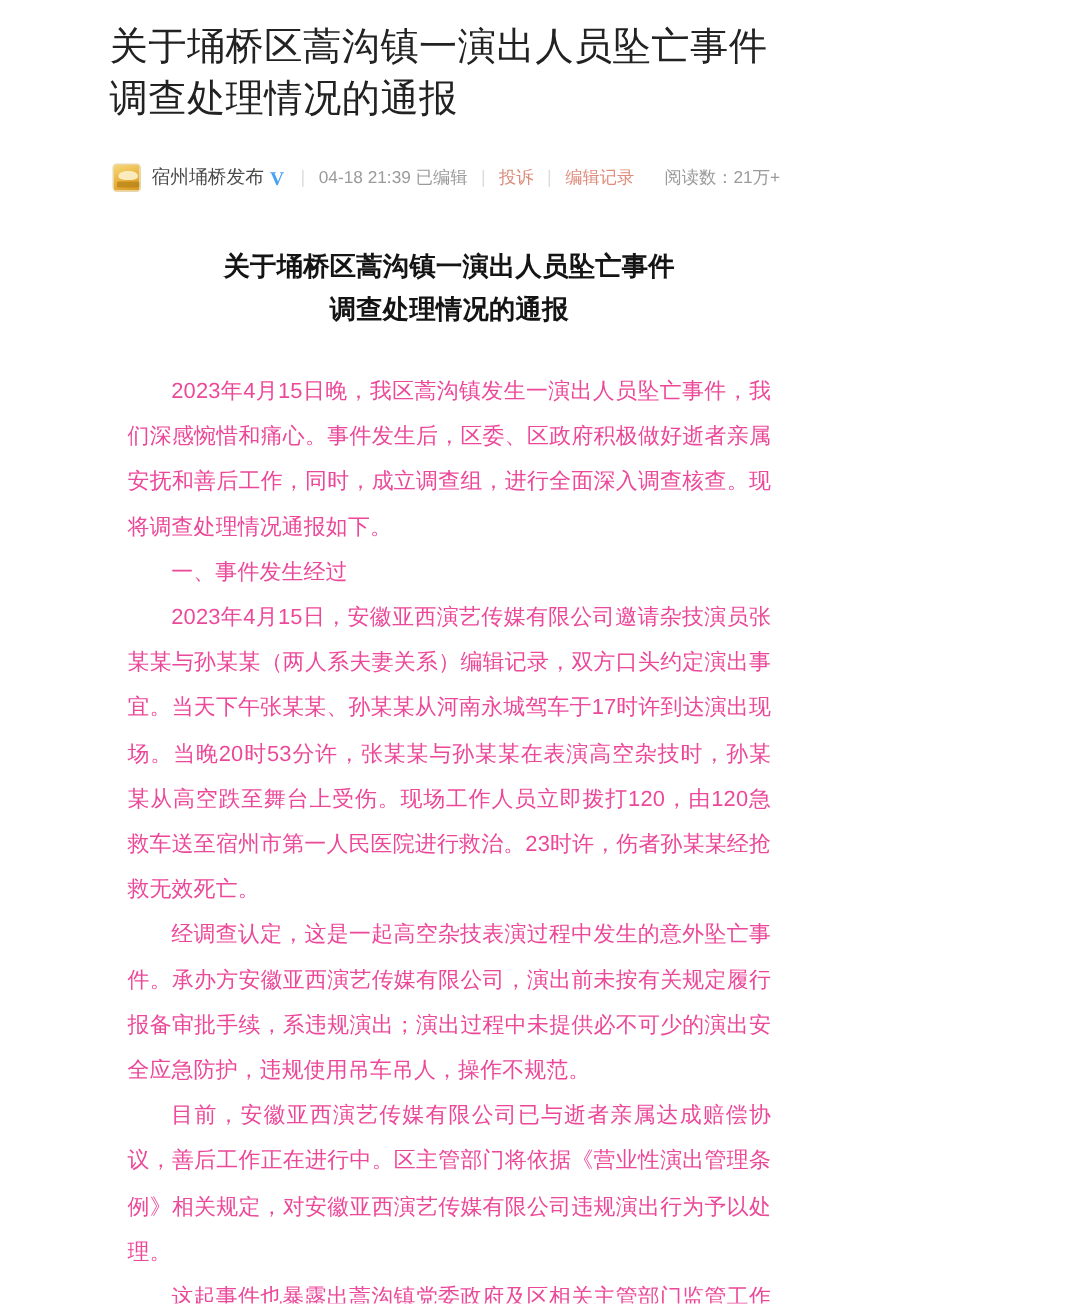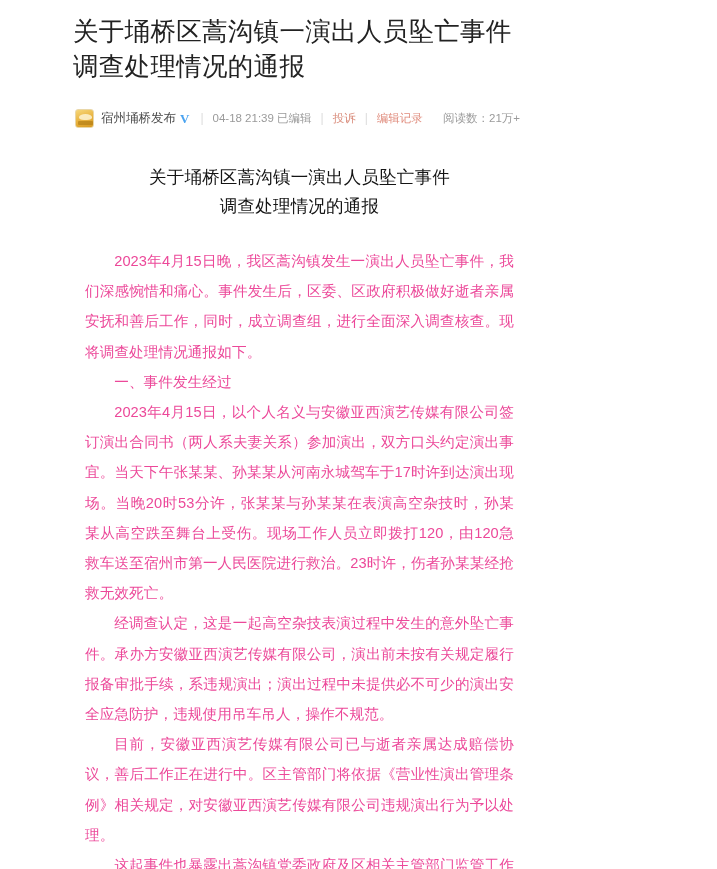--- a/index.html
+++ b/index.html
@@ -115,21 +115,21 @@
 
   
   .article-body {
     margin-top: 34px;
     padding: 0 72px 0 85px;
   }
   .doc-title {
     text-align: center;
     font-size: 17.5px;
     line-height: 1.62;
-    font-weight: 400;
+    font-weight: 700;
     color: #141414;
     font-family: "Liberation Sans", "DejaVu Sans", sans-serif;
     letter-spacing: .2px;
   }
   .doc-title .line2 { display: block; }
 
   .body-text { margin-top: 26px; }
   .para {
     font-size: 14.6px;
     line-height: 2.07;
@@ -169,20 +169,20 @@
 
   <div class="article-body">
     <div class="doc-title">
       <span class="line1">关于埇桥区蒿沟镇一演出人员坠亡事件</span>
       <span class="line2">调查处理情况的通报</span>
     </div>
 
     <div class="body-text">
       <p class="para">2023年4月15日晚，我区蒿沟镇发生一演出人员坠亡事件，我们深感惋惜和痛心。事件发生后，区委、区政府积极做好逝者亲属安抚和善后工作，同时，成立调查组，进行全面深入调查核查。现将调查处理情况通报如下。</p>
       <p class="para section-heading">一、事件发生经过</p>
-      <p class="para">2023年4月15日，以个人名义与安徽亚西演艺传媒有限公司签订演出合同书（两人系夫妻关系）参加演出，双方口头约定演出事宜。当天下午张某某、孙某某从河南永城驾车于17时许到达演出现场。当晚20时53分许，张某某与孙某某在表演高空杂技时，孙某某从高空跌至舞台上受伤。现场工作人员立即拨打120，由120急救车送至宿州市第一人民医院进行救治。23时许，伤者孙某某经抢救无效死亡。</p>
+      <p class="para">2023年4月15日，安徽亚西演艺传媒有限公司邀请杂技演员张某某与孙某某（两人系夫妻关系）编辑记录，双方口头约定演出事宜。当天下午张某某、孙某某从河南永城驾车于17时许到达演出现场。当晚20时53分许，张某某与孙某某在表演高空杂技时，孙某某从高空跌至舞台上受伤。现场工作人员立即拨打120，由120急救车送至宿州市第一人民医院进行救治。23时许，伤者孙某某经抢救无效死亡。</p>
       <p class="para">经调查认定，这是一起高空杂技表演过程中发生的意外坠亡事件。承办方安徽亚西演艺传媒有限公司，演出前未按有关规定履行报备审批手续，系违规演出；演出过程中未提供必不可少的演出安全应急防护，违规使用吊车吊人，操作不规范。</p>
       <p class="para">目前，安徽亚西演艺传媒有限公司已与逝者亲属达成赔偿协议，善后工作正在进行中。区主管部门将依据《营业性演出管理条例》相关规定，对安徽亚西演艺传媒有限公司违规演出行为予以处理。</p>
       <p class="para">这起事件也暴露出蒿沟镇党委政府及区相关主管部门监管工作不到位，区纪委监委已对相关责任单位和责任人启动问责。下一步，我区将深刻汲取教训，加强演艺市场管理，切实维护和保障好人民群众利益。</p>
     </div>
   </div>
 
 </div>
 
 </body></html>

